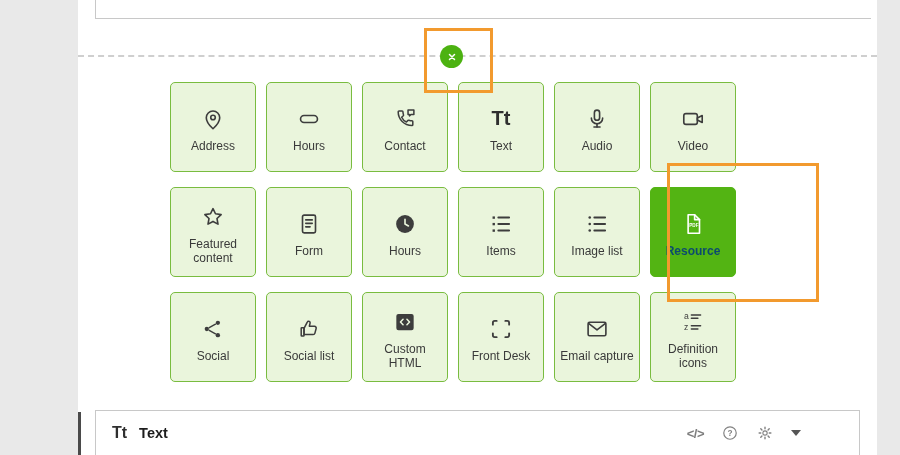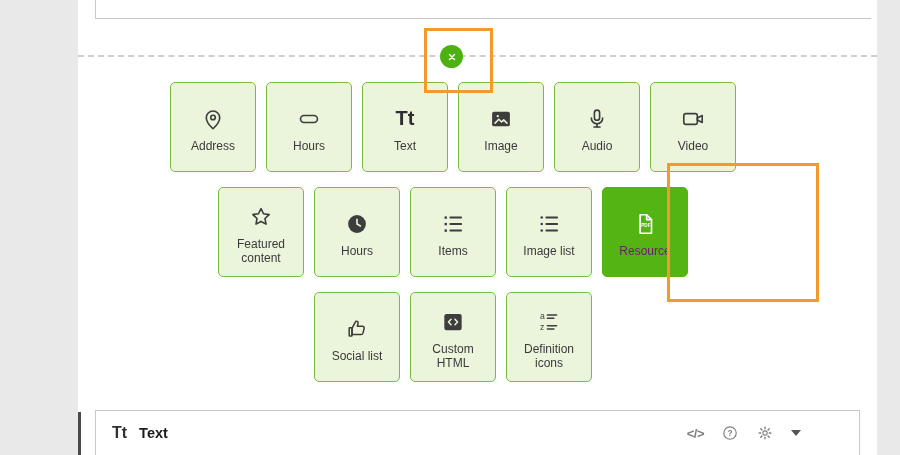--- a/index.html
+++ b/index.html
@@ -16,21 +16,21 @@
   .hl-resource{left:589px;top:163px;width:146px;height:133px;}
   .grid{position:absolute;left:44px;top:82px;width:662px;}
   .grid-row{display:flex;justify-content:center;gap:10px;margin-bottom:15px;}
   .tile{box-sizing:border-box;width:86px;height:90px;background:#EAF5DC;border:1px solid #79BC3F;
         border-radius:5px;display:flex;flex-direction:column;align-items:center;justify-content:center;
         padding:4px 3px 2px;cursor:pointer;}
   .tile-icon{height:32px;display:flex;align-items:center;justify-content:center;margin-bottom:4px;}
   .tile-label{font-size:12px;line-height:1.2;color:#3a3a3a;text-align:center;max-width:78px;}
   .tl-narrow{max-width:56px;}
   .tile.selected{background:#53B413;border-color:#53B413;}
-  .tile.selected .tile-label{color:#701a75;font-weight:400;text-align:center;}
+  .tile.selected .tile-label{color:#0c4a6e;font-weight:700;text-align:center;}
   .tt-glyph{font-size:20px;font-weight:600;color:#2f2f2f;}
   .bottom-panel{position:absolute;left:17px;top:410px;width:765px;height:46px;background:#fff;
                 border:1px solid #c8c8c8;box-sizing:border-box;display:flex;align-items:center;
                 padding:0 58px 0 16px;}
   .bp-icon{font-size:16px;font-weight:700;color:#2f2f2f;margin-right:12px;}
   .bp-title{font-size:14.5px;font-weight:700;color:#1c1c1c;}
   .bp-actions{margin-left:auto;display:flex;align-items:center;gap:17px;}
   .bp-code{font-size:13px;font-weight:700;color:#7d7d7d;letter-spacing:-0.5px;cursor:pointer;}
   .bp-btn{display:flex;align-items:center;cursor:pointer;}
   .bp-caret{width:0;height:0;border-left:5px solid transparent;border-right:5px solid transparent;
@@ -70,33 +70,32 @@
         <div class="tile">
           <span class="tile-icon">
             <svg width="26" height="26" viewBox="0 0 24 24" fill="none" stroke="#3d3d3d" stroke-width="1.5">
                 <rect x="4.2" y="8.8" width="15.6" height="6.4" rx="3.2"></rect>
               </svg>
           </span>
           <span class="tile-label">Hours</span>
         </div>
         <div class="tile">
           <span class="tile-icon">
+            <svg width="26" height="26" viewBox="0 0 24 24" fill="none" stroke="#3d3d3d" stroke-width="1.4" stroke-linecap="round" stroke-linejoin="round">
+                <path d="M8.9 10.4c.9 1.9 2.5 3.5 4.4 4.4l1.5-1.5c.2-.2.5-.3.8-.2.9.3 1.8.5 2.8.5.4 0 .8.3.8.8v2.8c0 .4-.3.8-.8.8C11.3 18 5.7 12.4 5.7 5.4c0-.4.3-.8.8-.8h2.8c.4 0 .8.3.8.8 0 1 .2 1.9.5 2.8.1.3 0 .6-.2.8l-1.5 1.4z"></path>
+                <path d="M14.8 3.6h5.4v4.2h-2.7l-1.4 1.3V7.8h-1.3z"></path>
+              </svg>
+          </span>
+          <span class="tile-label">Contact</span>
+        </div>
+        <div class="tile">
+          <span class="tile-icon">
             <span class="tt-glyph">Tt</span>
           </span>
           <span class="tile-label">Text</span>
-        </div>
-        <div class="tile">
-          <span class="tile-icon">
-            <svg width="26" height="26" viewBox="0 0 24 24">
-                <rect x="3.8" y="5.2" width="16.4" height="13.6" rx="1.8" fill="#3d3d3d"></rect>
-                <path d="M6.5 15.8l3.5-3.5 2.5 2.5 2-2 3 3" stroke="#EAF5DC" stroke-width="1.4" fill="none" stroke-linecap="round" stroke-linejoin="round"></path>
-                <circle cx="9" cy="9.3" r="1.1" fill="#EAF5DC"></circle>
-              </svg>
-          </span>
-          <span class="tile-label">Image</span>
         </div>
         <div class="tile">
           <span class="tile-icon">
             <svg width="26" height="26" viewBox="0 0 24 24" fill="none" stroke="#3d3d3d" stroke-width="1.5" stroke-linecap="round" stroke-linejoin="round">
                 <rect x="9.6" y="3.8" width="4.8" height="9.4" rx="2.4"></rect>
                 <path d="M6.8 11.2a5.2 5.2 0 0 0 10.4 0"></path>
                 <path d="M12 16.4v3"></path>
                 <path d="M9.2 19.4h5.6"></path>
               </svg>
           </span>
@@ -117,20 +116,29 @@
         <div class="tile">
           <span class="tile-icon">
             <svg width="26" height="26" viewBox="0 0 24 24" fill="none" stroke="#3d3d3d" stroke-width="1.5" stroke-linejoin="round">
                 <path d="M12 4.3l2.3 4.7 5.2.8-3.8 3.6.9 5.2-4.6-2.5-4.6 2.5.9-5.2L4.5 9.8l5.2-.8z"></path>
               </svg>
           </span>
           <span class="tile-label">Featured content</span>
         </div>
         <div class="tile">
           <span class="tile-icon">
+            <svg width="26" height="26" viewBox="0 0 24 24" fill="none" stroke="#3d3d3d" stroke-width="1.5" stroke-linecap="round" stroke-linejoin="round">
+                <rect x="6" y="3.8" width="12" height="16.4" rx="1.5"></rect>
+                <path d="M9 8.2h6M9 11.4h6M9 14.6h4"></path>
+              </svg>
+          </span>
+          <span class="tile-label">Form</span>
+        </div>
+        <div class="tile">
+          <span class="tile-icon">
             <svg width="26" height="26" viewBox="0 0 24 24">
                 <circle cx="12" cy="12" r="8.2" fill="#3d3d3d"></circle>
                 <path d="M12 7.6V12l3.2 1.8" stroke="#EAF5DC" stroke-width="1.5" fill="none" stroke-linecap="round" stroke-linejoin="round"></path>
               </svg>
           </span>
           <span class="tile-label">Hours</span>
         </div>
         <div class="tile">
           <span class="tile-icon">
             <svg width="26" height="26" viewBox="0 0 24 24">
@@ -161,35 +169,66 @@
                 <text x="8.5" y="15.2" font-size="4.3" font-weight="bold" fill="#ffffff" stroke="none">PDF</text>
               </svg>
           </span>
           <span class="tile-label">Resource</span>
         </div>
       </div>
 
       <div class="grid-row">
         <div class="tile">
           <span class="tile-icon">
+            <svg width="26" height="26" viewBox="0 0 24 24">
+                <circle cx="6.3" cy="12" r="2" fill="#3d3d3d"></circle>
+                <circle cx="16.5" cy="6.3" r="2" fill="#3d3d3d"></circle>
+                <circle cx="16.5" cy="17.7" r="2" fill="#3d3d3d"></circle>
+                <path d="M8.1 11l6.6-3.7M8.1 13l6.6 3.7" stroke="#3d3d3d" stroke-width="1.3"></path>
+              </svg>
+          </span>
+          <span class="tile-label">Social</span>
+        </div>
+        <div class="tile">
+          <span class="tile-icon">
             <svg width="26" height="26" viewBox="0 0 24 24" fill="none" stroke="#3d3d3d" stroke-width="1.4" stroke-linecap="round" stroke-linejoin="round">
                 <rect x="4.8" y="10.8" width="2.6" height="7.6" rx="0.5"></rect>
                 <path d="M7.4 11.5l3-5.9c.2-.5.7-.8 1.2-.8.9 0 1.6.9 1.4 1.8l-.7 2.9h4.8c1 0 1.8 1 1.5 2l-1.2 4.5c-.2.7-.8 1.1-1.5 1.1H7.4z"></path>
               </svg>
           </span>
           <span class="tile-label">Social list</span>
         </div>
         <div class="tile">
           <span class="tile-icon">
             <svg width="26" height="26" viewBox="0 0 24 24">
                 <rect x="4" y="4.5" width="16" height="15" rx="2" fill="#3d3d3d"></rect>
                 <path d="M10.2 9.5L7.8 12l2.4 2.5M13.8 9.5l2.4 2.5-2.4 2.5" stroke="#EAF5DC" stroke-width="1.4" fill="none" stroke-linecap="round" stroke-linejoin="round"></path>
               </svg>
           </span>
           <span class="tile-label tl-narrow">Custom HTML</span>
+        </div>
+        <div class="tile">
+          <span class="tile-icon">
+            <svg width="26" height="26" viewBox="0 0 24 24" fill="none" stroke="#3d3d3d" stroke-width="1.7" stroke-linecap="round">
+                <path d="M4.5 8V6.2c0-.9.8-1.7 1.7-1.7H8"></path>
+                <path d="M16 4.5h1.8c.9 0 1.7.8 1.7 1.7V8"></path>
+                <path d="M19.5 16v1.8c0 .9-.8 1.7-1.7 1.7H16"></path>
+                <path d="M8 19.5H6.2c-.9 0-1.7-.8-1.7-1.7V16"></path>
+              </svg>
+          </span>
+          <span class="tile-label">Front Desk</span>
+        </div>
+        <div class="tile">
+          <span class="tile-icon">
+            <svg width="26" height="26" viewBox="0 0 24 24" fill="none" stroke="#3d3d3d" stroke-width="1.5" stroke-linecap="round" stroke-linejoin="round">
+                <rect x="3.8" y="5.8" width="16.4" height="12.4" rx="1.3"></rect>
+                <path d="M4.5 7l7.5 5.8L19.5 7"></path>
+              </svg>
+          </span>
+          <span class="tile-label">Email capture</span>
         </div>
         <div class="tile">
           <span class="tile-icon">
             <svg width="26" height="26" viewBox="0 0 24 24">
                 <text x="3.8" y="9.5" font-size="8" fill="#3d3d3d" font-family="Liberation Sans, sans-serif">a</text>
                 <path d="M10.5 5.5H19M10.5 8.5h6" stroke="#3d3d3d" stroke-width="1.4" stroke-linecap="round"></path>
                 <text x="3.8" y="19.5" font-size="8" fill="#3d3d3d" font-family="Liberation Sans, sans-serif">z</text>
                 <path d="M10.5 15.5H19M10.5 18.5h6" stroke="#3d3d3d" stroke-width="1.4" stroke-linecap="round"></path>
               </svg>
           </span>

